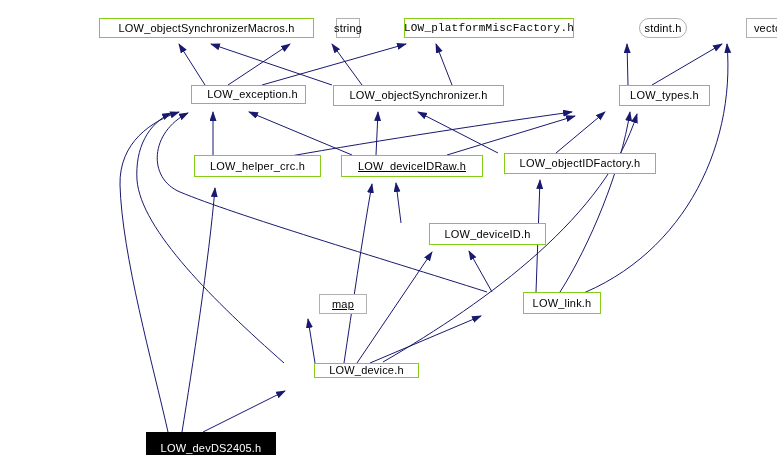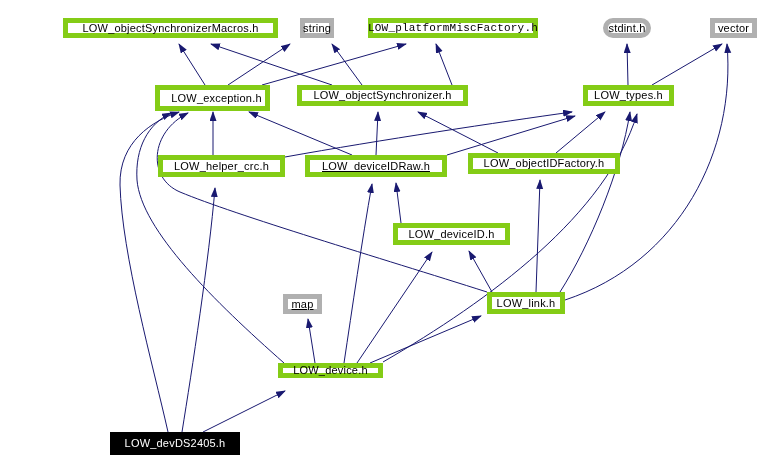--- a/index.html
+++ b/index.html
@@ -1,23 +1,23 @@
 <!DOCTYPE html>
 <html><head>
 <meta charset="utf-8">
 <style>
   html,body{margin:0;padding:0;background:#ffffff;}
   .canvas{position:relative;width:777px;height:470px;background:#ffffff;overflow:hidden;
           font-family:"Liberation Sans",sans-serif;}
   .edges-layer{position:absolute;left:0;top:0;z-index:1;}
   .node{position:absolute;z-index:2;display:flex;align-items:center;justify-content:center;
-        box-sizing:border-box;background:#ffffff;border:5px solid #84cc16;color:#000000;
-        font-size:11px;line-height:1;white-space:nowrap;letter-spacing:0.2px;}
+        box-sizing:border-box;background:#ffffff;border:1px solid #84cc16;color:#000000;
+        font-size:11px;line-height:1;white-space:nowrap;letter-spacing:0.2px;margin-left:36px;}
   .node.external{border-color:#b0b0b0;}
-  .node.focus{background:#000000;color:#ffffff;border-color:#000000;font-weight:normal;}
+  .node.focus{background:#000000;color:#ffffff;border-color:#000000;font-weight:normal;align-items:flex-end;}
 </style>
 </head>
 <body>
 
 <div class="canvas">
   <svg class="edges-layer" width="777" height="470" viewBox="0 0 777 470">
     <defs>
       <marker id="arrowhead" markerWidth="10" markerHeight="8" refX="9" refY="3.5" orient="auto" markerUnits="userSpaceOnUse">
         <path d="M 0 0 L 10 3.5 L 0 7 z" id="arrowhead-shape" fill="#191970"></path>
       </marker>
@@ -52,54 +52,54 @@
         <path d="M 383 362 C 490 300 606 215 637 114" fill="none" stroke="#191970" stroke-width="1" marker-end="url(#arrowhead)"></path>
         <path d="M 203 432 L 285 391" fill="none" stroke="#191970" stroke-width="1" marker-end="url(#arrowhead)"></path>
         <path d="M 182 432 C 192 370 209 260 215 188" fill="none" stroke="#191970" stroke-width="1" marker-end="url(#arrowhead)"></path>
         <path d="M 168 432 C 153 365 122 255 120 185 C 119 142 152 121 179 112" fill="none" stroke="#191970" stroke-width="1" marker-end="url(#arrowhead)"></path>
       </g>
   </svg>
   <div id="node-layer">
       <div class="node internal" style="left: 63px; top: 18px; width: 215px; height: 20px;">
         <span>LOW_objectSynchronizerMacros.h</span>
       </div>
-      <div class="node external" style="left: 300px; top: 18px; width: 34px; height: 20px;">
+      <div class="node external" style="left: 300px; top: 18px; width: 24px; height: 20px;">
         <span>string</span>
       </div>
       <div class="node internal" style="left: 368px; top: 18px; width: 170px; height: 20px; font-family: Liberation Mono, monospace;">
         <span>LOW_platformMiscFactory.h</span>
       </div>
       <div class="node external" style="left: 603px; top: 18px; width: 48px; height: 20px; border-radius: 10px;">
         <span>stdint.h</span>
       </div>
       <div class="node external" style="left: 710px; top: 18px; width: 47px; height: 20px; justify-content: center;">
         <span>vector</span>
       </div>
-      <div class="node internal" style="left: 155px; top: 85px; width: 115px; height: 26px; padding-left: 8px;">
+      <div class="node internal" style="left: 155px; top: 85px; width: 115px; height: 19px; padding-left: 8px;">
         <span>LOW_exception.h</span>
       </div>
       <div class="node internal" style="left: 297px; top: 85px; width: 171px; height: 21px; align-items: center;">
         <span>LOW_objectSynchronizer.h</span>
       </div>
       <div class="node internal" style="left: 583px; top: 85px; width: 91px; height: 21px;">
         <span>LOW_types.h</span>
       </div>
       <div class="node internal" style="left: 158px; top: 155px; width: 127px; height: 22px;">
         <span>LOW_helper_crc.h</span>
       </div>
       <div class="node internal" style="left: 305px; top: 155px; width: 142px; height: 22px; text-decoration: underline;">
         <span>LOW_deviceIDRaw.h</span>
       </div>
       <div class="node internal" style="left: 468px; top: 153px; width: 152px; height: 21px;">
         <span>LOW_objectIDFactory.h</span>
       </div>
       <div class="node internal" style="left: 393px; top: 223px; width: 117px; height: 22px;">
         <span>LOW_deviceID.h</span>
       </div>
-      <div class="node external" style="left: 283px; top: 294px; width: 39px; height: 20px; text-decoration: underline;">
+      <div class="node external" style="left: 283px; top: 294px; width: 48px; height: 20px; text-decoration: underline;">
         <span>map</span>
       </div>
       <div class="node internal" style="left: 487px; top: 292px; width: 78px; height: 22px;">
         <span>LOW_link.h</span>
       </div>
       <div class="node internal" style="left: 278px; top: 363px; width: 105px; height: 15px;">
         <span>LOW_device.h</span>
       </div>
       <div class="node focus" style="left: 110px; top: 432px; width: 130px; height: 23px;">
         <span>LOW_devDS2405.h</span>

